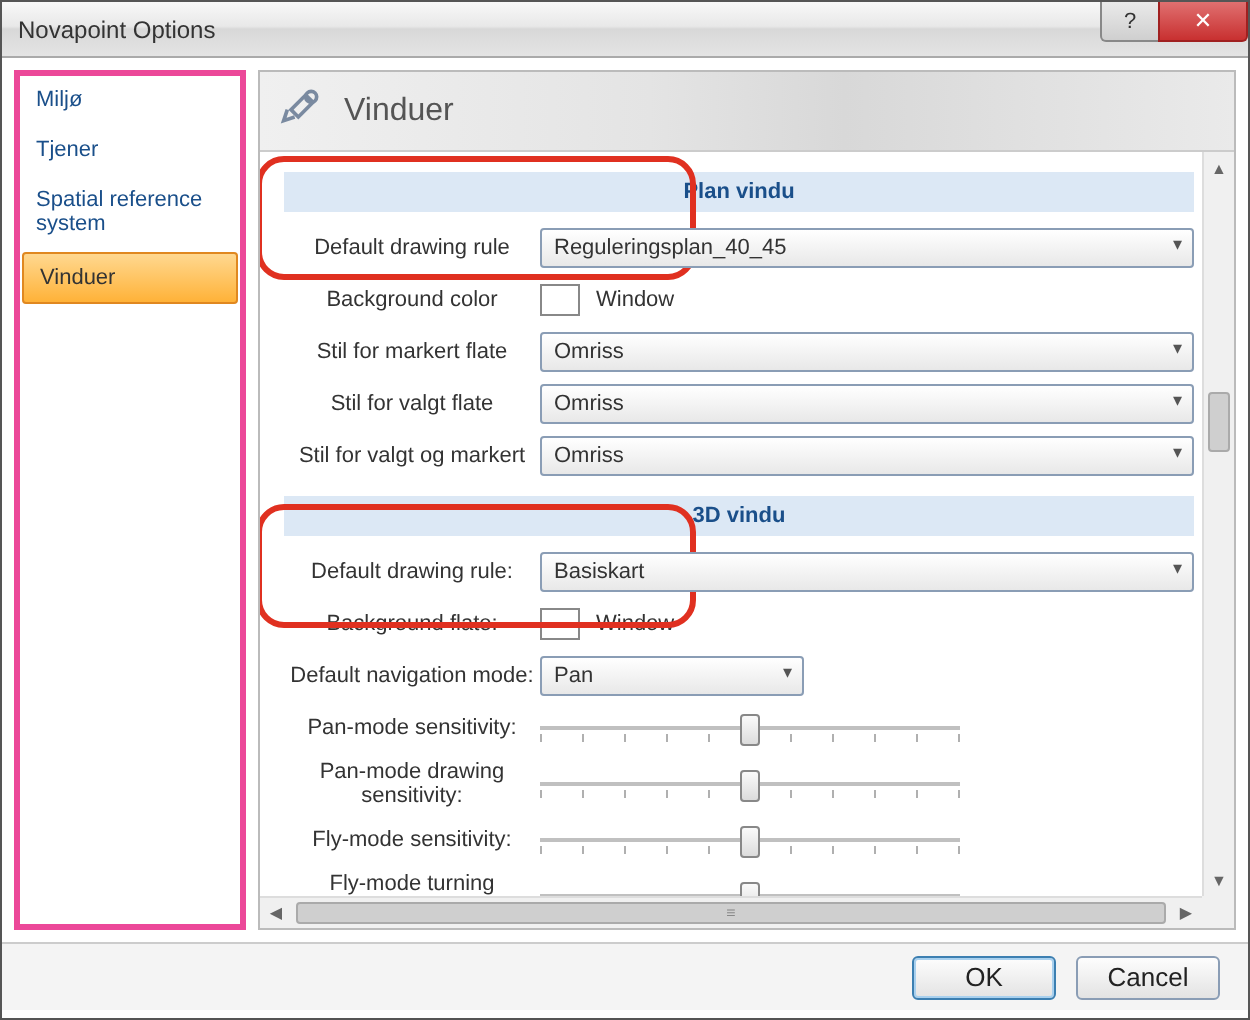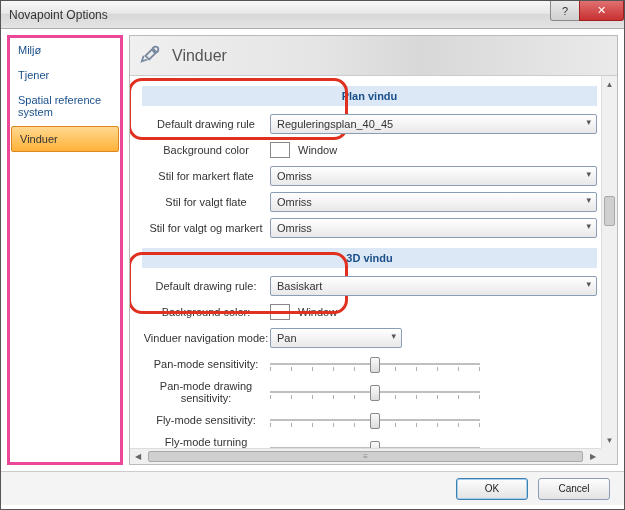--- a/index.html
+++ b/index.html
@@ -201,21 +201,21 @@
     height: 34px;
     border-top: 1px solid #ccc;
     display: flex; justify-content: flex-end; align-items: center;
     gap: 10px; padding-right: 14px;
     background: #f4f4f4;
   }
   .btn {
     min-width: 72px; height: 22px;
     background: linear-gradient(to bottom, #fdfdfd, #e3e3e3);
     border: 1px solid #8a9db5; border-radius: 3px;
-    font-size: 10px; color: #222;
+    font-size: 13px; color: #222;
     padding: 0 10px;
     cursor: pointer;
   }
   .btn.default { border: 1px solid #3c7fb1; box-shadow: 0 0 0 1px #a8d0ee inset; }
 </style>
 </head>
 <body>
 
 <div class="titlebar">
   <span class="title">Novapoint Options</span>
@@ -311,29 +311,29 @@
         <div class="form-row">
           <div class="label">Default drawing rule:</div>
           <div class="control">
               <div class="dropdown">
                 <span>Basiskart</span>
               </div>
             </div>
         </div>
 
         <div class="form-row">
-          <div class="label">Background color:</div>
+          <div class="label">Background flate:</div>
           <div class="control" style="display:flex;align-items:center;">
             <div class="color-swatch"></div>
             <span class="color-label">Window</span>
           </div>
         </div>
 
         <div class="form-row">
-          <div class="label">Vinduer navigation mode:</div>
+          <div class="label">Default navigation mode:</div>
           <div class="control">
               <div class="dropdown narrow">
                 <span>Pan</span>
               </div>
             </div>
         </div>
 
         <div class="form-row">
           <div class="label">Pan-mode sensitivity:</div>
           <div class="control">

